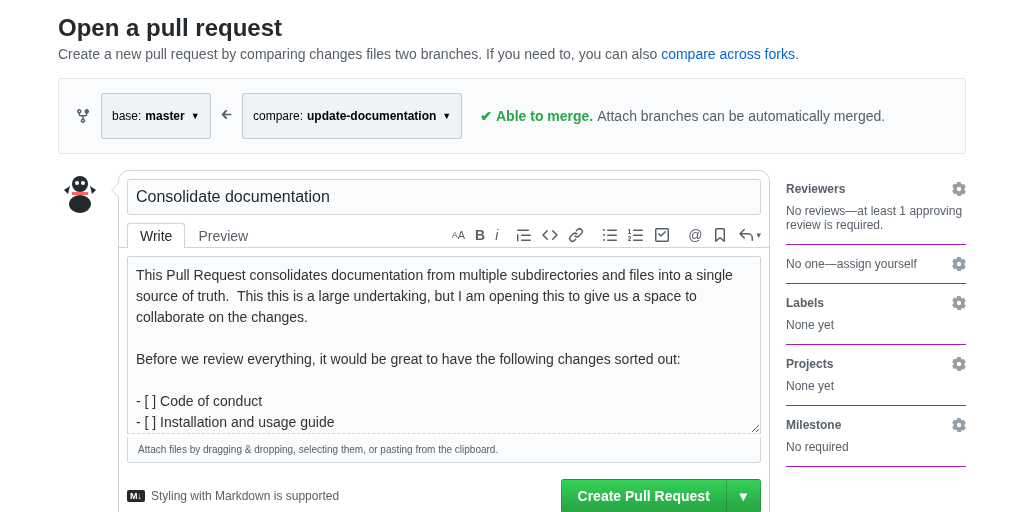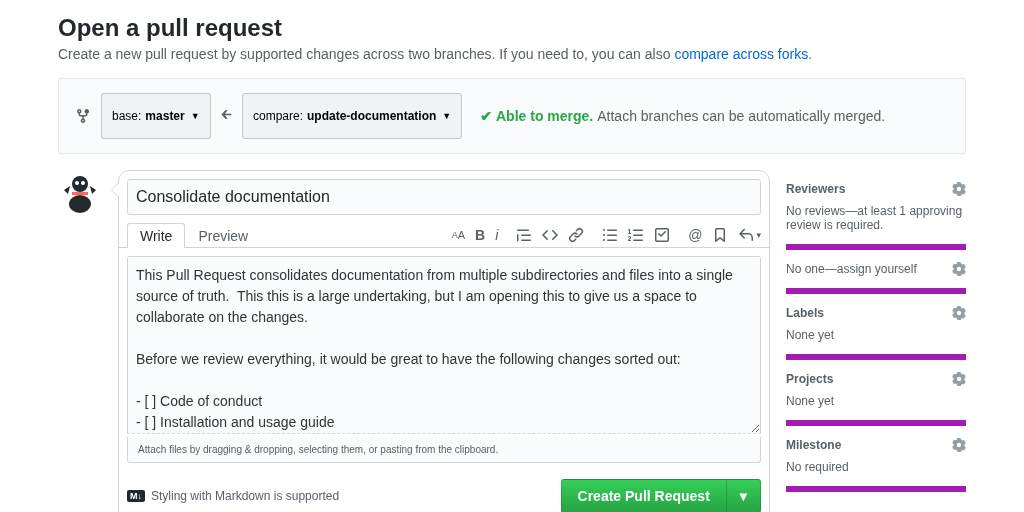--- a/index.html
+++ b/index.html
@@ -35,35 +35,35 @@
 .body-wrap{padding:8px}
 .body-area{width:100%;min-height:178px;padding:8px;border:1px solid #d1d5da;border-bottom:1px dashed #d1d5da;border-radius:3px 3px 0 0;background:#fafbfc;font-size:14px;line-height:1.5;resize:vertical;font-family:inherit;color:#333}
 .attach-bar{border:1px solid #d1d5da;border-top:none;border-radius:0 0 3px 3px;padding:7px 10px;font-size:10px;color:#586069;background:#fafbfc}
 .footer-row{display:flex;align-items:center;padding:8px;border-top:0}
 .md-hint{font-size:12px;color:#586069;display:flex;align-items:center;gap:6px}
 .md-badge{display:inline-block;background:#24292e;color:#fff;font-size:9px;font-weight:bold;padding:1px 3px;border-radius:2px}
 .create-btn{margin-left:auto;display:flex}
 .btn-primary{background:#2ea44f;background-image:linear-gradient(-180deg,#34d058,#28a745 90%);color:#fff;border:1px solid rgba(27,31,35,.2);padding:8px 16px;font-size:14px;font-weight:600;border-radius:3px 0 0 3px;cursor:pointer}
 .btn-caret{background:#2ea44f;background-image:linear-gradient(-180deg,#34d058,#28a745 90%);color:#fff;border:1px solid rgba(27,31,35,.2);border-left:none;padding:8px 10px;border-radius:0 3px 3px 0;cursor:pointer}
 .sidebar{width:180px;flex-shrink:0}
-.side-sec{border-bottom:6px solid #a21caf;padding:12px 0;position:relative}
+.side-sec{border-bottom:1px solid #a21caf;padding:12px 0;position:relative}
 .side-title{font-size:12px;font-weight:600;color:#586069;margin-bottom:8px}
 .side-body{font-size:12px;color:#586069}
 .side-body a{color:#586069;text-decoration:none}
 .gear{position:absolute;right:0;top:12px;cursor:pointer}
 .gear svg{width:14px;height:14px;fill:#959da5}
 .caret-down{font-size:9px;margin-left:2px}
 </style>
 </head>
 <body>
 
 <div class="container">
   <h1>Open a pull request</h1>
   <p class="subtitle">
-    <span>Create a new pull request by supported changes across two branches. If you need to, you can also </span><a href="#">compare across forks</a><span>.</span>
+    <span>Create a new pull request by comparing changes files two branches. If you need to, you can also </span><a href="#">compare across forks</a><span>.</span>
   </p>
 
   <div class="branch-bar">
     <svg class="compare-icon" viewBox="0 0 16 16">
         <path d="M5 3.25a.75.75 0 11-1.5 0 .75.75 0 011.5 0zm0 2.122a2.25 2.25 0 10-1.5 0v.878A2.25 2.25 0 005.75 8.5h1.5v2.128a2.251 2.251 0 101.5 0V8.5h1.5a2.25 2.25 0 002.25-2.25v-.878a2.25 2.25 0 10-1.5 0v.878a.75.75 0 01-.75.75h-4.5A.75.75 0 015 6.25v-.878zm3.75 7.378a.75.75 0 11-1.5 0 .75.75 0 011.5 0zm3-8.75a.75.75 0 100-1.5.75.75 0 000 1.5z"></path>
       </svg>
     <button class="branch-btn">
       <span>base:</span> 
         <b>master</b>
         <span class="caret-down">▼</span>

